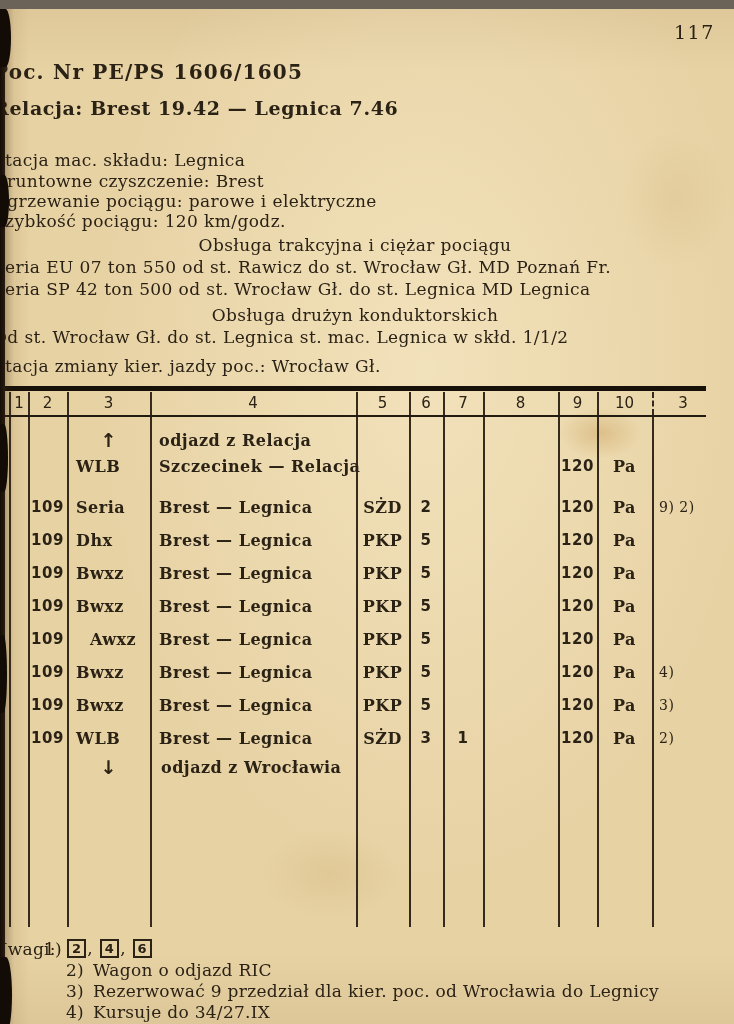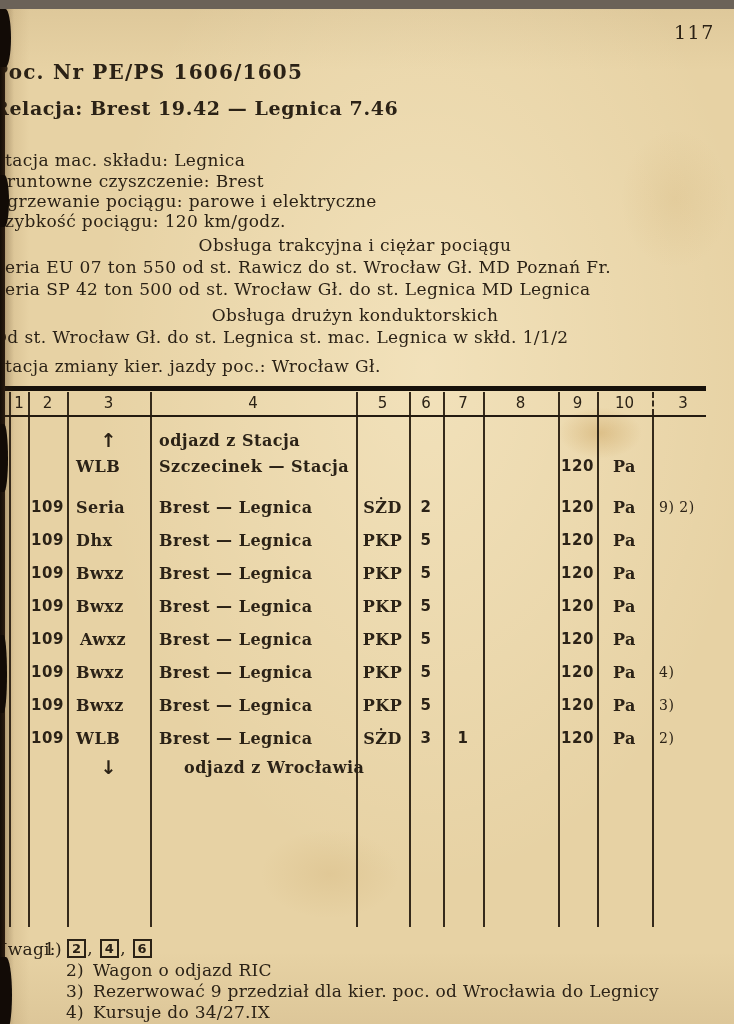--- a/index.html
+++ b/index.html
@@ -107,25 +107,25 @@
       <div class="colhead" style="left:150px;top:382px;width:206px;height:23px;">4</div>
       <div class="colhead" style="left:356px;top:382px;width:53px;height:23px;">5</div>
       <div class="colhead" style="left:409px;top:382px;width:34px;height:23px;">6</div>
       <div class="colhead" style="left:443px;top:382px;width:40px;height:23px;">7</div>
       <div class="colhead" style="left:483px;top:382px;width:75px;height:23px;">8</div>
       <div class="colhead" style="left:558px;top:382px;width:39px;height:23px;">9</div>
       <div class="colhead" style="left:597px;top:382px;width:55px;height:23px;">10</div>
       <div class="colhead" style="left:652px;top:382px;width:62px;height:23px;">3</div>
       <div class="" style="position:absolute;left:0;top:418px;width:734px;height:26px;">
         <div class="cell arrowcell a-c" style="left:67px;width:83px;">↑</div>
-        <div class="cell fword" style="left:150px;width:206px;padding-left:9px;">odjazd z Stacja</div>
+        <div class="cell fword" style="left:150px;width:206px;padding-left:9px;">odjazd z Relacja</div>
       </div>
       <div class="" style="position:absolute;left:0;top:444px;width:734px;height:26px;">
         <div class="cell fword" style="left:67px;width:83px;padding-left:9px;">WLB</div>
-        <div class="cell fword" style="left:150px;width:206px;padding-left:9px;">Szczecinek — Stacja</div>
+        <div class="cell fword" style="left:150px;width:206px;padding-left:9px;">Szczecinek — Relacja</div>
         <div class="cell fnum a-c" style="left:558px;width:39px;">120</div>
         <div class="cell fword a-c" style="left:597px;width:55px;">Pa</div>
       </div>
       <div class="" style="position:absolute;left:0;top:485px;width:734px;height:26px;">
         <div class="cell fnum a-c" style="left:28px;width:39px;">109</div>
         <div class="cell fword" style="left:67px;width:83px;padding-left:9px;">Seria</div>
         <div class="cell fword" style="left:150px;width:206px;padding-left:9px;">Brest — Legnica</div>
         <div class="cell fword a-c" style="left:356px;width:53px;">SŻD</div>
         <div class="cell fnum a-c" style="left:409px;width:34px;">2</div>
         <div class="cell fnum a-c" style="left:558px;width:39px;">120</div>
@@ -154,21 +154,21 @@
         <div class="cell fnum a-c" style="left:28px;width:39px;">109</div>
         <div class="cell fword" style="left:67px;width:83px;padding-left:9px;">Bwxz</div>
         <div class="cell fword" style="left:150px;width:206px;padding-left:9px;">Brest — Legnica</div>
         <div class="cell fword a-c" style="left:356px;width:53px;">PKP</div>
         <div class="cell fnum a-c" style="left:409px;width:34px;">5</div>
         <div class="cell fnum a-c" style="left:558px;width:39px;">120</div>
         <div class="cell fword a-c" style="left:597px;width:55px;">Pa</div>
       </div>
       <div class="" style="position:absolute;left:0;top:617px;width:734px;height:26px;">
         <div class="cell fnum a-c" style="left:28px;width:39px;">109</div>
-        <div class="cell fword" style="left:67px;width:83px;padding-left:13px;">Awxz</div>
+        <div class="cell fword" style="left:67px;width:83px;padding-left:23px;">Awxz</div>
         <div class="cell fword" style="left:150px;width:206px;padding-left:9px;">Brest — Legnica</div>
         <div class="cell fword a-c" style="left:356px;width:53px;">PKP</div>
         <div class="cell fnum a-c" style="left:409px;width:34px;">5</div>
         <div class="cell fnum a-c" style="left:558px;width:39px;">120</div>
         <div class="cell fword a-c" style="left:597px;width:55px;">Pa</div>
       </div>
       <div class="" style="position:absolute;left:0;top:650px;width:734px;height:26px;">
         <div class="cell fnum a-c" style="left:28px;width:39px;">109</div>
         <div class="cell fword" style="left:67px;width:83px;padding-left:9px;">Bwxz</div>
         <div class="cell fword" style="left:150px;width:206px;padding-left:9px;">Brest — Legnica</div>
@@ -194,21 +194,21 @@
         <div class="cell fword" style="left:150px;width:206px;padding-left:9px;">Brest — Legnica</div>
         <div class="cell fword a-c" style="left:356px;width:53px;">SŻD</div>
         <div class="cell fnum a-c" style="left:409px;width:34px;">3</div>
         <div class="cell fnum a-c" style="left:443px;width:40px;">1</div>
         <div class="cell fnum a-c" style="left:558px;width:39px;">120</div>
         <div class="cell fword a-c" style="left:597px;width:55px;">Pa</div>
         <div class="cell fnote" style="left:652px;width:62px;padding-left:7px;">2)</div>
       </div>
       <div class="" style="position:absolute;left:0;top:745px;width:734px;height:26px;">
         <div class="cell arrowcell a-c" style="left:67px;width:83px;">↓</div>
-        <div class="cell fword" style="left:158px;width:206px;padding-left:26px;">odjazd z Wrocławia</div>
+        <div class="cell fword" style="left:135px;width:206px;padding-left:26px;">odjazd z Wrocławia</div>
       </div>
     </div>
 
   <div>
     <span class="remark-num cut" style="top:930px;">Uwagi:</span>
     <span class="remark-num" style="left:44px;top:930px;">1)</span>
     <span class="remark-text" id="remark-boxes" style="left:66px;top:929px;"><span class="box">2</span>, <span class="box">4</span>, <span class="box">6</span></span>
 
     <span class="remark-num" style="left:66px;top:951px;">2)</span>
     <span class="remark-text" style="left:93px;top:951px;">Wagon o odjazd RIC</span>

